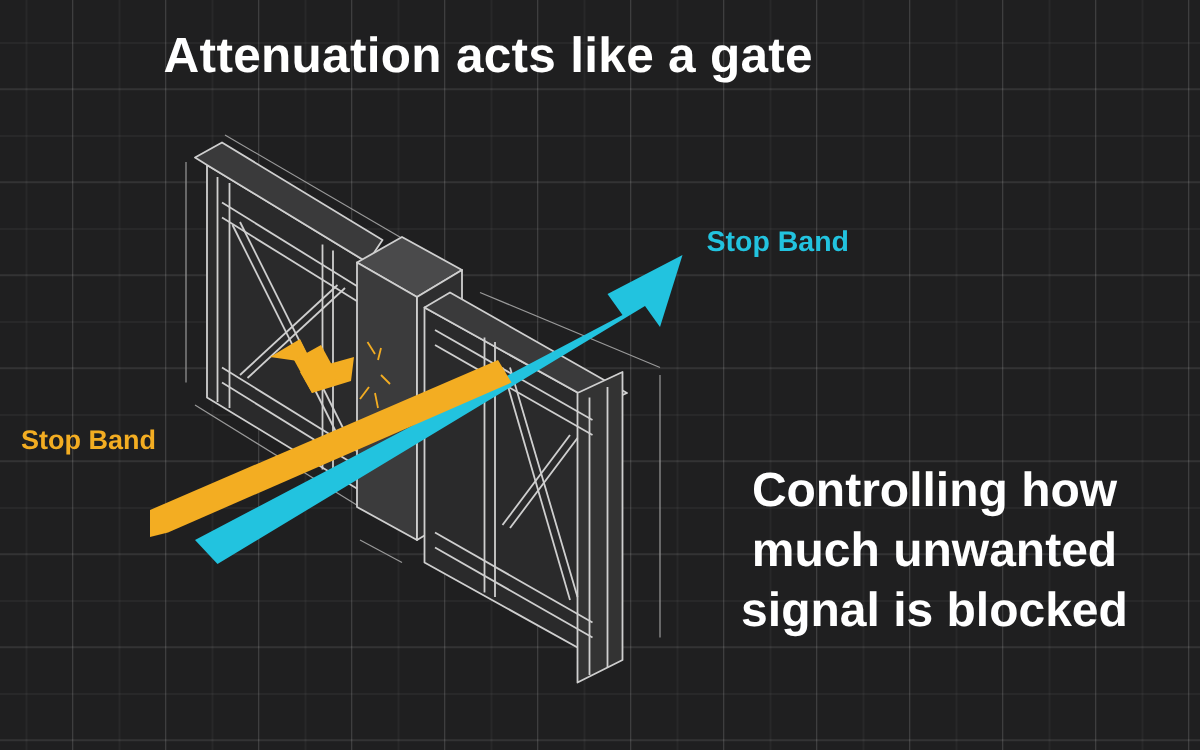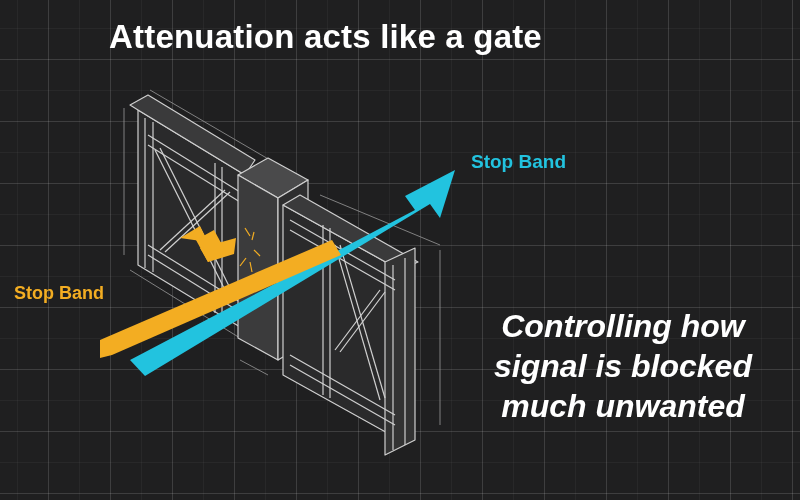--- a/index.html
+++ b/index.html
@@ -8,21 +8,21 @@
     background-image:
       linear-gradient(rgba(255,255,255,0.10) 1px, transparent 1px),
       linear-gradient(90deg, rgba(255,255,255,0.10) 1px, transparent 1px),
       linear-gradient(rgba(255,255,255,0.04) 1px, transparent 1px),
       linear-gradient(90deg, rgba(255,255,255,0.04) 1px, transparent 1px);
     background-size:62px 62px, 62px 62px, 31px 31px, 31px 31px;
     background-position:-14px -3px, -14px -3px, -14px -3px, -14px -3px; }
   .title { position:absolute; left:0; width:651px; top:18px; text-align:center; color:#fff; font-weight:bold; font-size:33px; letter-spacing:0.2px; }
   .pass-label { position:absolute; left:471px; top:151px; color:#22c3df; font-weight:bold; font-size:19px; }
   .stop-label { position:absolute; left:14px; top:283px; color:#f3ad22; font-weight:bold; font-size:18px; }
-  .caption { position:absolute; left:468px; top:306px; width:310px; color:#fff; font-weight:bold; font-size:32px; line-height:40px; text-align:center;font-style:italic; }
+  .caption { position:absolute; left:468px; top:306px; width:310px; color:#fff; font-weight:bold; font-size:32px; line-height:40px; text-align:center; }
   .logo { position:absolute; left:26px; top:432px; width:100px; height:50px; }
   .logo-text { position:absolute; left:4px; top:12px; color:#e9c51c; font-weight:bold; font-size:19px; letter-spacing:0.5px; font-family:"DejaVu Sans Mono", monospace; }
   .logo-sub { position:absolute; left:0; width:94px; top:37px; text-align:center; color:#c9a84a; font-size:6px; letter-spacing:1px; }
   .logo-line { position:absolute; left:2px; top:40px; width:90px; height:1px; background:#8a7a3a; }
   svg.diagram { position:absolute; left:0; top:0; }
 </style>
 </head>
 <body>
 
 <div class="canvas">
@@ -96,18 +96,18 @@
       <line x1="250" y1="262" x2="252" y2="272"></line>
     </g>
   </svg>
 
   <div class="title">Attenuation acts like a gate</div>
   <div class="pass-label">Stop Band</div>
   <div class="stop-label">Stop Band</div>
 
   <div class="caption">
     <div>Controlling how</div>
+    <div>much unwanted</div>
     <div>signal is blocked</div>
-    <div>much unwanted</div>
   </div>
 
 
 </div>
 
 </body></html>

